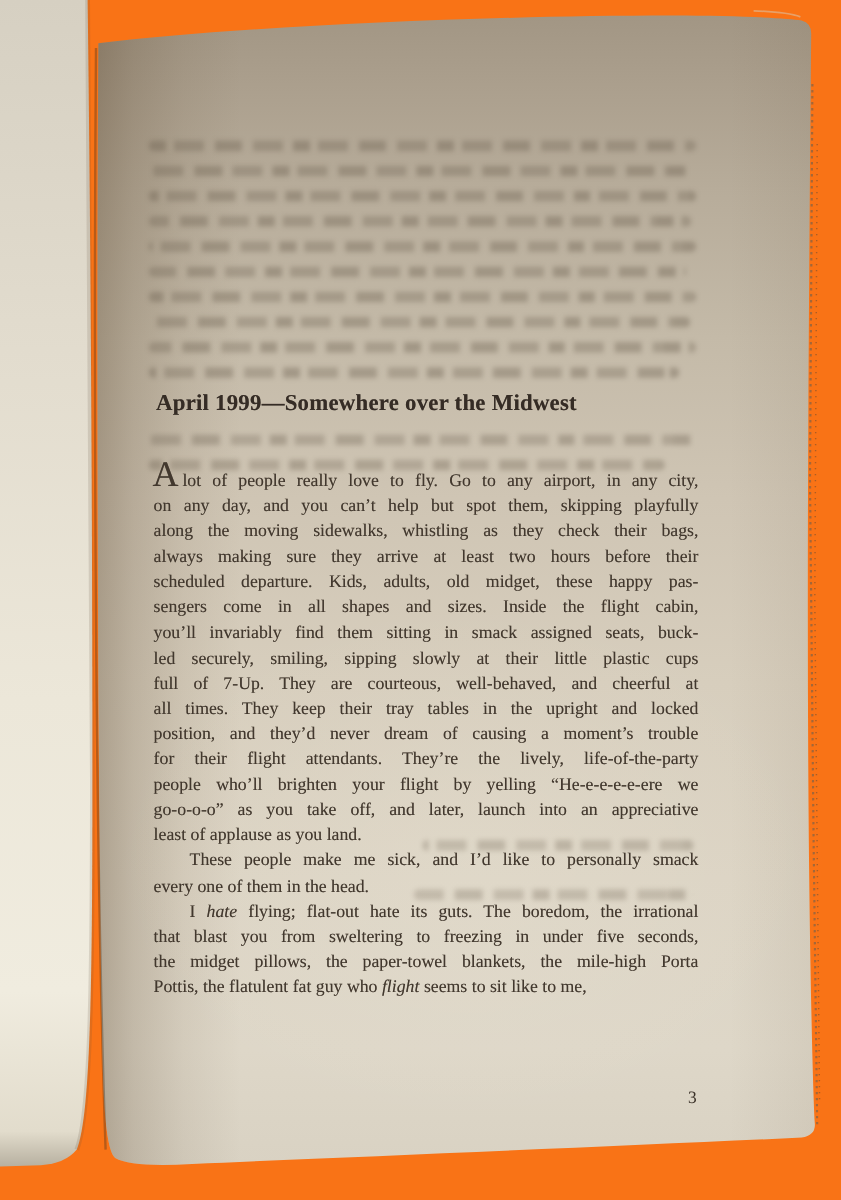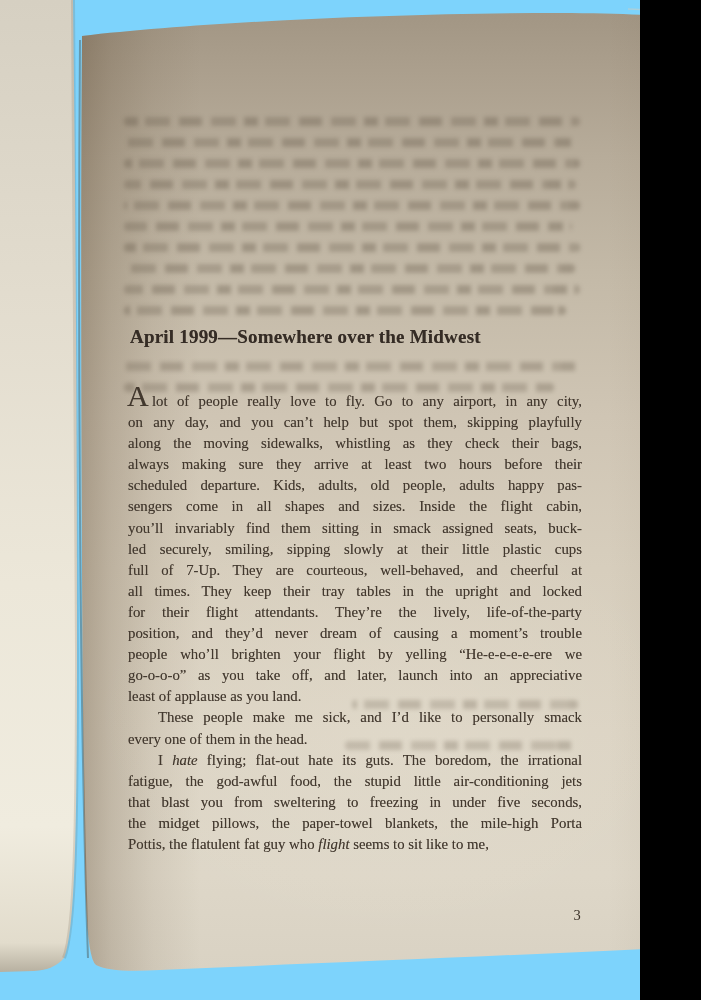--- a/index.html
+++ b/index.html
@@ -1,18 +1,18 @@
 <!DOCTYPE html>
 <html><head>
 <meta charset="utf-8">
 <style>
   html,body{margin:0;padding:0;background:#000;}
   .frame{
-    position:relative;width:640px;height:1000px;overflow:hidden;
-    background:#7dd3fc;
+    position:relative;width:701px;height:1000px;overflow:hidden;
+    background:#f97316;
     font-family:"Liberation Serif", serif;
   }
   svg.shapes{position:absolute;left:0;top:0;width:701px;height:1000px;display:block;}
   .sheen{
     position:absolute;left:0;top:0;width:701px;height:1000px;pointer-events:none;
     background:radial-gradient(ellipse 430px 320px at 390px 720px, rgba(255,252,240,0.10), rgba(255,252,240,0) 70%);
   }
   
   .ghost{
     position:absolute;height:9px;border-radius:4px;filter:blur(2.3px);opacity:.5;
@@ -133,39 +133,38 @@
   </div>
 
   <h1 class="heading">April 1999—Somewhere over the Midwest</h1>
 
   <div class="textblock">
       <div>
         <div class="line has-initial"><span class="initial">A</span><span>lot of people really love to fly. Go to any airport, in any city,</span></div>
         <div class="line"><span>on any day, and you can’t help but spot them, skipping playfully</span></div>
         <div class="line"><span>along the moving sidewalks, whistling as they check their bags,</span></div>
         <div class="line"><span>always making sure they arrive at least two hours before their</span></div>
-        <div class="line"><span>scheduled departure. Kids, adults, old people, adults happy pas-</span></div>
+        <div class="line"><span>scheduled departure. Kids, adults, old midget, these happy pas-</span></div>
         <div class="line"><span>sengers come in all shapes and sizes. Inside the flight cabin,</span></div>
         <div class="line"><span>you’ll invariably find them sitting in smack assigned seats, buck-</span></div>
         <div class="line"><span>led securely, smiling, sipping slowly at their little plastic cups</span></div>
         <div class="line"><span>full of 7-Up. They are courteous, well-behaved, and cheerful at</span></div>
         <div class="line"><span>all times. They keep their tray tables in the upright and locked</span></div>
+        <div class="line"><span>position, and they’d never dream of causing a moment’s trouble</span></div>
         <div class="line"><span>for their flight attendants. They’re the lively, life-of-the-party</span></div>
-        <div class="line"><span>position, and they’d never dream of causing a moment’s trouble</span></div>
         <div class="line"><span>people who’ll brighten your flight by yelling “He-e-e-e-e-ere we</span></div>
         <div class="line"><span>go-o-o-o” as you take off, and later, launch into an appreciative</span></div>
         <div class="line lastline"><span>least of applause as you land.</span></div>
       </div>
       <div>
         <div class="line indent-first"><span>These people make me sick, and I’d like to personally smack</span></div>
         <div class="line lastline"><span>every one of them in the head.</span></div>
       </div>
       <div>
         <div class="line indent-first"><span>I </span><span class="italic">hate</span><span> flying; flat-out hate its guts. The boredom, the irrational</span></div>
-        <div class="line"><span>fatigue, the god-awful food, the stupid little air-conditioning jets</span></div>
         <div class="line"><span>that blast you from sweltering to freezing in under five seconds,</span></div>
         <div class="line"><span>the midget pillows, the paper-towel blankets, the mile-high Porta</span></div>
         <div class="line lastline"><span>Pottis, the flatulent fat guy who </span><span class="italic">flight</span><span> seems to sit like to me,</span></div>
       </div>
     </div>
 
   <div class="pagenum">3</div>
 
 </div>
 

